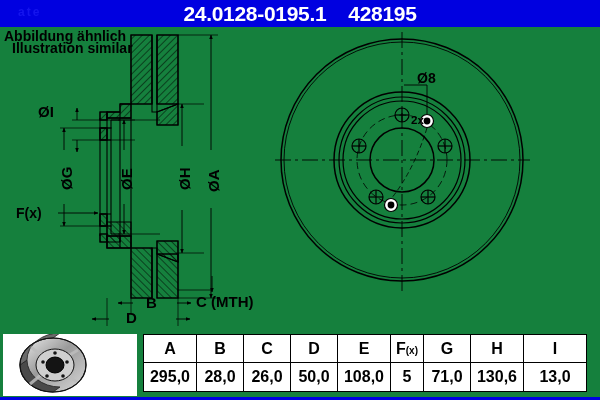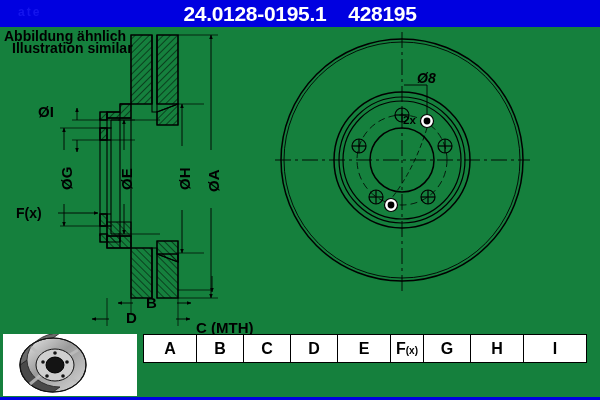--- a/index.html
+++ b/index.html
@@ -309,25 +309,25 @@
     </g>
   </svg>
 
   <div class="dimlabel" style="left:38px; top:103px;">ØI</div>
   <div class="dimlabel vert" style="left:58px; top:190px;">ØG</div>
   <div class="dimlabel vert" style="left:118px; top:190px;">ØE</div>
   <div class="dimlabel vert" style="left:176px; top:190px;">ØH</div>
   <div class="dimlabel vert" style="left:205px; top:192px;">ØA</div>
   <div class="dimlabel" style="left:16px; top:205px; font-size:14px;">F(x)</div>
   <div class="dimlabel" style="left:146px; top:294px;">B</div>
-  <div class="dimlabel" style="left:196px; top:293px;margin-top:26px;">C (MTH)</div>
+  <div class="dimlabel" style="left:196px; top:293px;">C (MTH)</div>
   <div class="dimlabel" style="left:126px; top:309px;">D</div>
 
-  <div class="small-ann" style="left:417px; top:70px; font-size:14px;font-style:italic;">Ø8</div>
-  <div class="small-ann" style="left:403px; top:114px;">2x</div>
+  <div class="small-ann" style="left:417px; top:70px; font-size:14px;">Ø8</div>
+  <div class="small-ann" style="left:403px; top:114px;padding-left:8px;">2x</div>
 
   <div id="thumb-box">
     <svg width="134" height="62" viewBox="0 0 134 62">
       <defs>
         <linearGradient id="gmet" x1="0" y1="0" x2="1" y2="1">
           <stop offset="0%" stop-color="#efefef"></stop>
           <stop offset="45%" stop-color="#9a9a9a"></stop>
           <stop offset="100%" stop-color="#d8d8d8"></stop>
         </linearGradient>
       </defs>
@@ -363,17 +363,28 @@
       <td class="col-A">A</td>
       <td class="col-B">B</td>
       <td class="col-C">C</td>
       <td class="col-D">D</td>
       <td class="col-E">E</td>
       <td class="col-F"><span>F</span><span style="font-size:10px">(x)</span></td>
       <td class="col-G">G</td>
       <td class="col-H">H</td>
       <td class="col-I">I</td>
     </tr>
+    <tr>
+      <td>295,0</td>
+      <td>28,0</td>
+      <td>26,0</td>
+      <td>50,0</td>
+      <td>108,0</td>
+      <td>5</td>
+      <td>71,0</td>
+      <td>130,6</td>
+      <td>13,0</td>
+    </tr>
   </tbody>
     </table>
 
   <div id="bottom-rule"></div>
 </div>
 
 </body></html>

